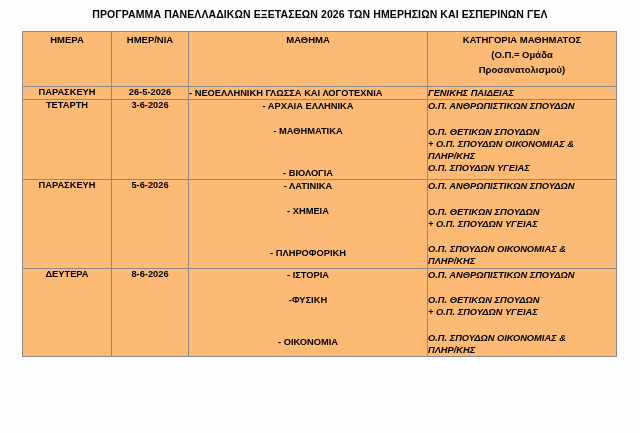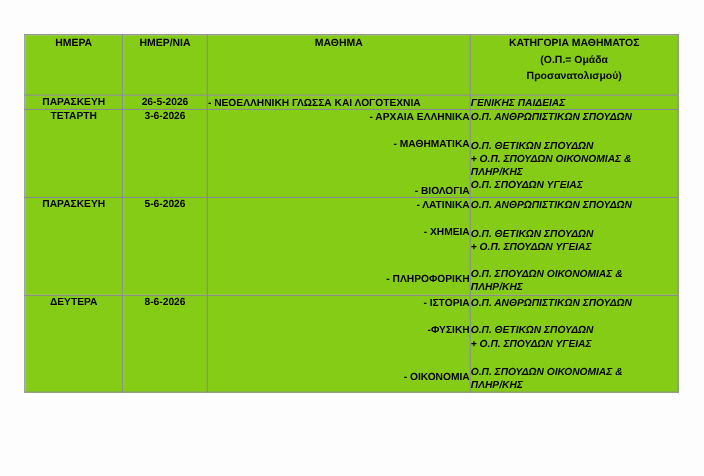--- a/index.html
+++ b/index.html
@@ -38,21 +38,21 @@
     left: 22px;
     width: 590px;
     border-collapse: collapse;
     table-layout: fixed;
   }
   table.schedule td,
   table.schedule th {
     border: 1.3px solid #8a8a8a;
     padding: 0;
     vertical-align: top;
-    background: #84cc16;
+    background: #fdba74;
   }
   th.col-day    { width: 88px; }
   th.col-date   { width: 76px; }
   th.col-subj   { width: 238px; }
   th.col-cat    { width: 188px; margin-top: 36px; }
 
   th {
     font-size: 9.5px;
     font-weight: bold;
     text-align: center;
@@ -78,21 +78,21 @@
     padding-bottom: 2px;
   }
   td.subject {
     font-size: 9.3px;
     font-weight: bold;
     padding: 4px 6px 3px 6px;
     margin-top: 12px;
   }
   td.subject .subj {
     display: block;
-    text-align: right;
+    text-align: center;
     line-height: 12px;
   }
   td.subject.left .subj {
     text-align: left;
   }
   td.category {
     font-size: 9.3px;
     font-weight: bold;
     padding: 4px 5px 3px 6px;
   }
@@ -103,20 +103,21 @@
     font-style: italic;
   }
   .spacer-md { display: block; height: 13px; }
   .spacer-xl { display: block; height: 30px; }
 </style>
 </head>
 <body>
 
 <div class="page">
 
+  <div class="doc-title">ΠΡΟΓΡΑΜΜΑ ΠΑΝΕΛΛΑΔΙΚΩΝ ΕΞΕΤΑΣΕΩΝ 2026 ΤΩΝ ΗΜΕΡΗΣΙΩΝ ΚΑΙ ΕΣΠΕΡΙΝΩΝ ΓΕΛ</div>
 
   <table class="schedule">
     <thead>
       <tr>
         <th class="col-day">ΗΜΕΡΑ</th>
         <th class="col-date">ΗΜΕΡ/ΝΙΑ</th>
         <th class="col-subj">ΜΑΘΗΜΑ</th>
         <th class="col-cat">
           <span class="cat-line">ΚΑΤΗΓΟΡΙΑ ΜΑΘΗΜΑΤΟΣ</span>
           <span class="cat-line">(Ο.Π.= Ομάδα</span>

